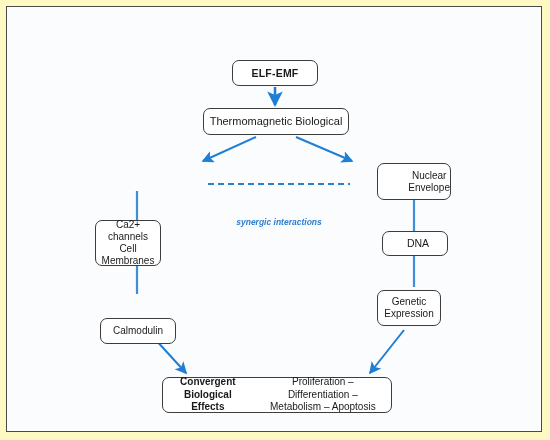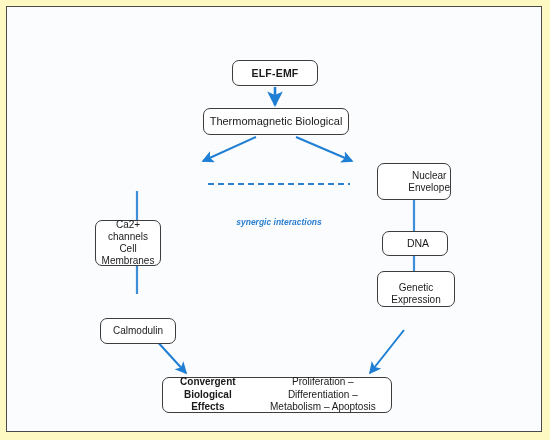--- a/index.html
+++ b/index.html
@@ -48,21 +48,21 @@
   }
   .node .label { display: block; white-space: pre-line; }
 
   #node-elf-emf      { left: 232px; top: 60px;  width: 86px;  height: 26px; font-size: 10.5px; font-weight: bold; letter-spacing: .2px; }
   #node-thermo       { left: 203px; top: 108px; width: 146px; height: 27px; font-size: 11px; }
   #node-icr-ipr      { left: 103px; top: 165px; width: 68px;  height: 26px; font-size: 10.5px; font-weight: bold; }
   #node-ca-channels  { left: 95px;  top: 220px; width: 66px;  height: 46px; font-size: 10px; }
   #node-calmodulin   { left: 100px; top: 294px; width: 76px;  height: 26px; font-size: 10px; margin-top: 24px; }
   #node-nuclear-env  { left: 377px; top: 163px; width: 74px;  height: 37px; font-size: 10px; justify-content: flex-end; }
   #node-dna          { left: 382px; top: 231px; width: 66px;  height: 25px; font-size: 10.5px; padding-left: 6px; }
-  #node-genetic-expr { left: 377px; top: 271px; width: 78px;  height: 36px; font-size: 10px; align-items: flex-end; }
+  #node-genetic-expr { left: 377px; top: 290px; width: 64px;  height: 36px; font-size: 10px; }
 
   #node-effects {
     left: 162px; top: 377px; width: 230px; height: 36px;
     display: flex; flex-direction: row; align-items: center;
     justify-content: center; gap: 14px; padding: 0 6px;
   }
   #effects-primary {
     font-size: 10px; font-weight: bold; text-align: center;
     white-space: pre-line; line-height: 1.25;
   }

